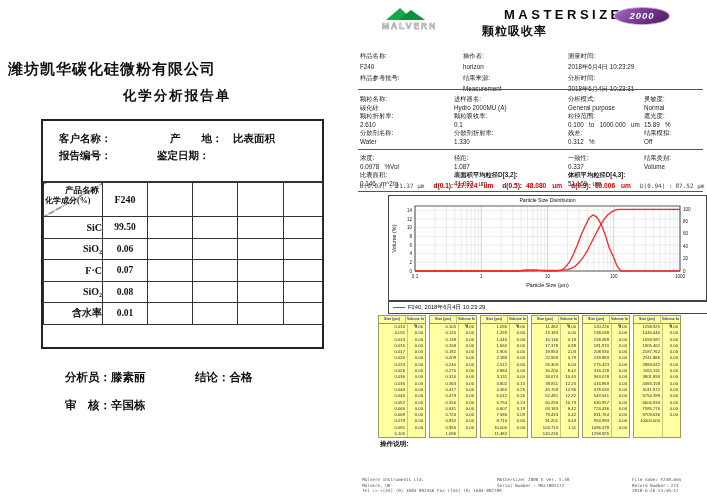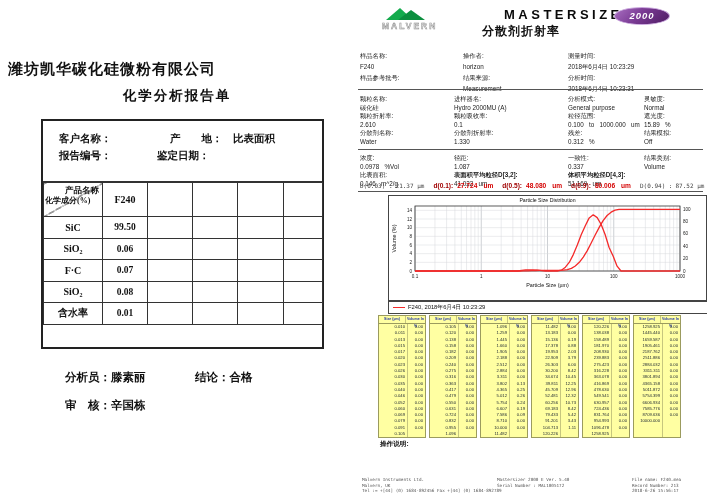--- a/index.html
+++ b/index.html
@@ -18,21 +18,21 @@
             font-size:10.5px;font-weight:bold;}
   .inf{position:absolute;white-space:pre;}
   table.chem-table{border-collapse:collapse;table-layout:fixed;width:279px;}
   table.chem-table td{border:1px solid #333;padding:0;height:20.5px;}
   table.chem-table tr.hdr td{height:33px;}
   td.diag{position:relative;background:
      linear-gradient(to bottom right,transparent 49.4%,#333 49.4%,#333 50.6%,transparent 50.6%);}
   .d1{position:absolute;top:2px;right:3px;font-size:8.5px;font-weight:bold;}
   .d2{position:absolute;bottom:10px;left:1px;font-size:8px;font-weight:bold;}
   td.prod{text-align:center;font-size:10px;font-weight:bold;}
-  td.c-lbl{text-align:center;font-size:10px;font-weight:bold;}
+  td.c-lbl{text-align:right;font-size:10px;font-weight:bold;}
   td.c-val{text-align:center;font-size:9.5px;font-weight:bold;}
   .sig{position:absolute;font-size:11.5px;font-weight:bold;white-space:pre;}
   
   .right-page{position:absolute;left:354px;top:0;width:353px;height:500px;background:#fff;color:#111;}
   .mal-logo{position:absolute;left:26px;top:5px;}
   .ms-word{position:absolute;left:150px;top:7px;font-size:13px;font-weight:bold;
            letter-spacing:3.5px;color:#0a0a0a;}
   .ms-oval{position:absolute;left:260px;top:7px;width:54px;height:16px;border-radius:50%;
            background:linear-gradient(135deg,#a96fc2 0%,#7a3b94 45%,#4e1b63 100%);
            border:1.5px solid #c9a6dd;color:#fff;font-style:italic;font-weight:bold;
@@ -180,21 +180,21 @@
 
   <section class="right-page">
 
     <svg class="mal-logo" width="72" height="28" viewBox="0 0 72 28">
       <polygon points="6,15 20,3 33,15" fill="#14ab4d"></polygon>
       <polygon points="18,15 31,5 45,15" fill="#0c8f3f"></polygon>
       <text x="2" y="24" font-size="8.5" font-weight="bold" letter-spacing="2" fill="#f2f2f2" stroke="#8a8a8a" stroke-width="0.5" font-family="Liberation Sans, sans-serif">MALVERN</text>
     </svg>
     <div class="ms-word">MASTERSIZER</div>
     <div class="ms-oval">2000</div>
-    <div class="ms-cn">分散剂折射率</div>
+    <div class="ms-cn">颗粒吸收率</div>
 
     <div id="sample-grid" class="igrid">
         <div class="icol">
           <div class="lbl">样品名称:</div>
           <div class="val">F240</div>
           <div class="lbl">样品参考批号:</div>
           <div class="val"></div>
         </div>
         <div class="icol">
           <div class="lbl">操作者:</div>

